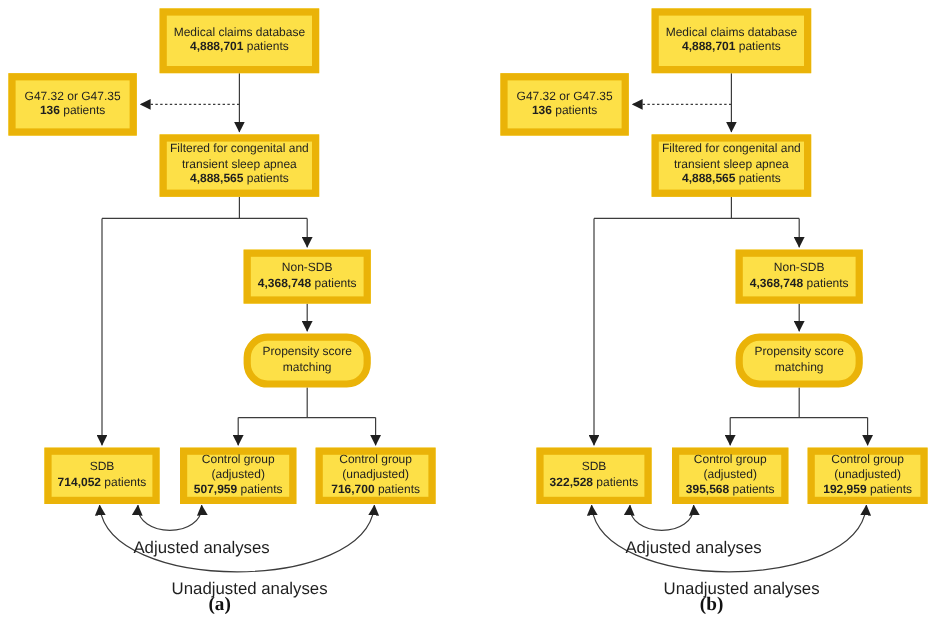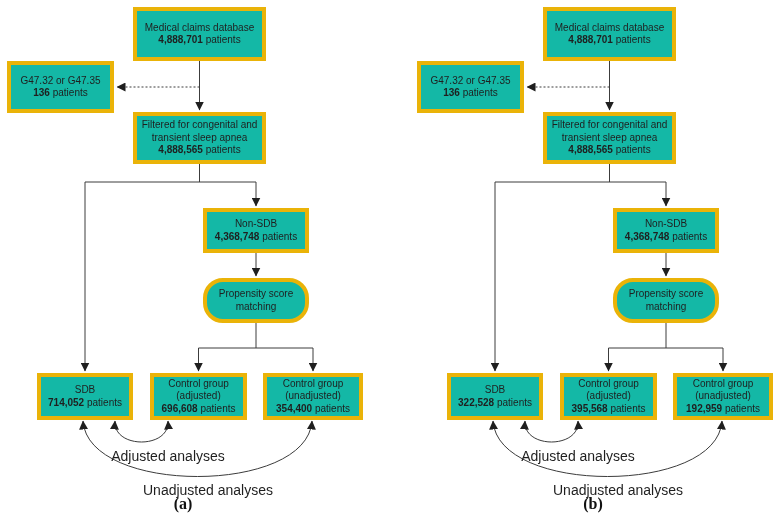--- a/index.html
+++ b/index.html
@@ -5,21 +5,21 @@
   html,body{margin:0;padding:0;background:#ffffff;}
   #figure{
     position:relative;width:777px;height:528px;background:#ffffff;
     font-family:"Liberation Sans",sans-serif;color:#1f1f1f;overflow:hidden;
   }
   .panel{position:absolute;top:0;width:390px;height:528px;}
   #panel-a{left:0;}
   #panel-b{left:410px;}
   .connectors{position:absolute;left:0;top:0;width:390px;height:528px;pointer-events:none;}
   .box{
-    position:absolute;background:#14b8a6;border:4px solid #eab308;
+    position:absolute;background:#fde047;border:6px solid #eab308;
     display:flex;flex-direction:column;justify-content:center;align-items:center;
     text-align:center;font-size:10px;line-height:12.5px;box-sizing:border-box;padding:2px;
   }
   .box b{font-weight:bold;}
   .box.rounded{border-radius:20px;}
   .curve-label{
     position:absolute;font-size:14px;white-space:nowrap;transform:translateX(-50%);
   }
   .caption{
     position:absolute;left:183px;top:495px;transform:translateX(-50%);
@@ -85,27 +85,27 @@
     </div>
 
     <div class="box" style="left:37px;top:373px;width:96px;height:47px">
       <div>SDB</div>
       <div><b>714,052</b> <span>patients</span></div>
     </div>
 
     <div class="box" style="left:150px;top:373px;width:97px;height:47px">
       <div>Control group</div>
       <div>(adjusted)</div>
-      <div><b>696,608</b> <span>patients</span></div>
+      <div><b>507,959</b> <span>patients</span></div>
     </div>
 
     <div class="box" style="left:263px;top:373px;width:100px;height:47px">
       <div>Control group</div>
       <div>(unadjusted)</div>
-      <div><b>354,400</b> <span>patients</span></div>
+      <div><b>716,700</b> <span>patients</span></div>
     </div>
 
     <div class="curve-label" style="left:168px;top:448px">Adjusted analyses</div>
     <div class="curve-label" style="left:208px;top:482px">Unadjusted analyses</div>
     <div class="caption">(a)</div>
   </div>
 
   <div class="panel" id="panel-b">
     <svg class="connectors" viewBox="0 0 390 528">
       <defs>

